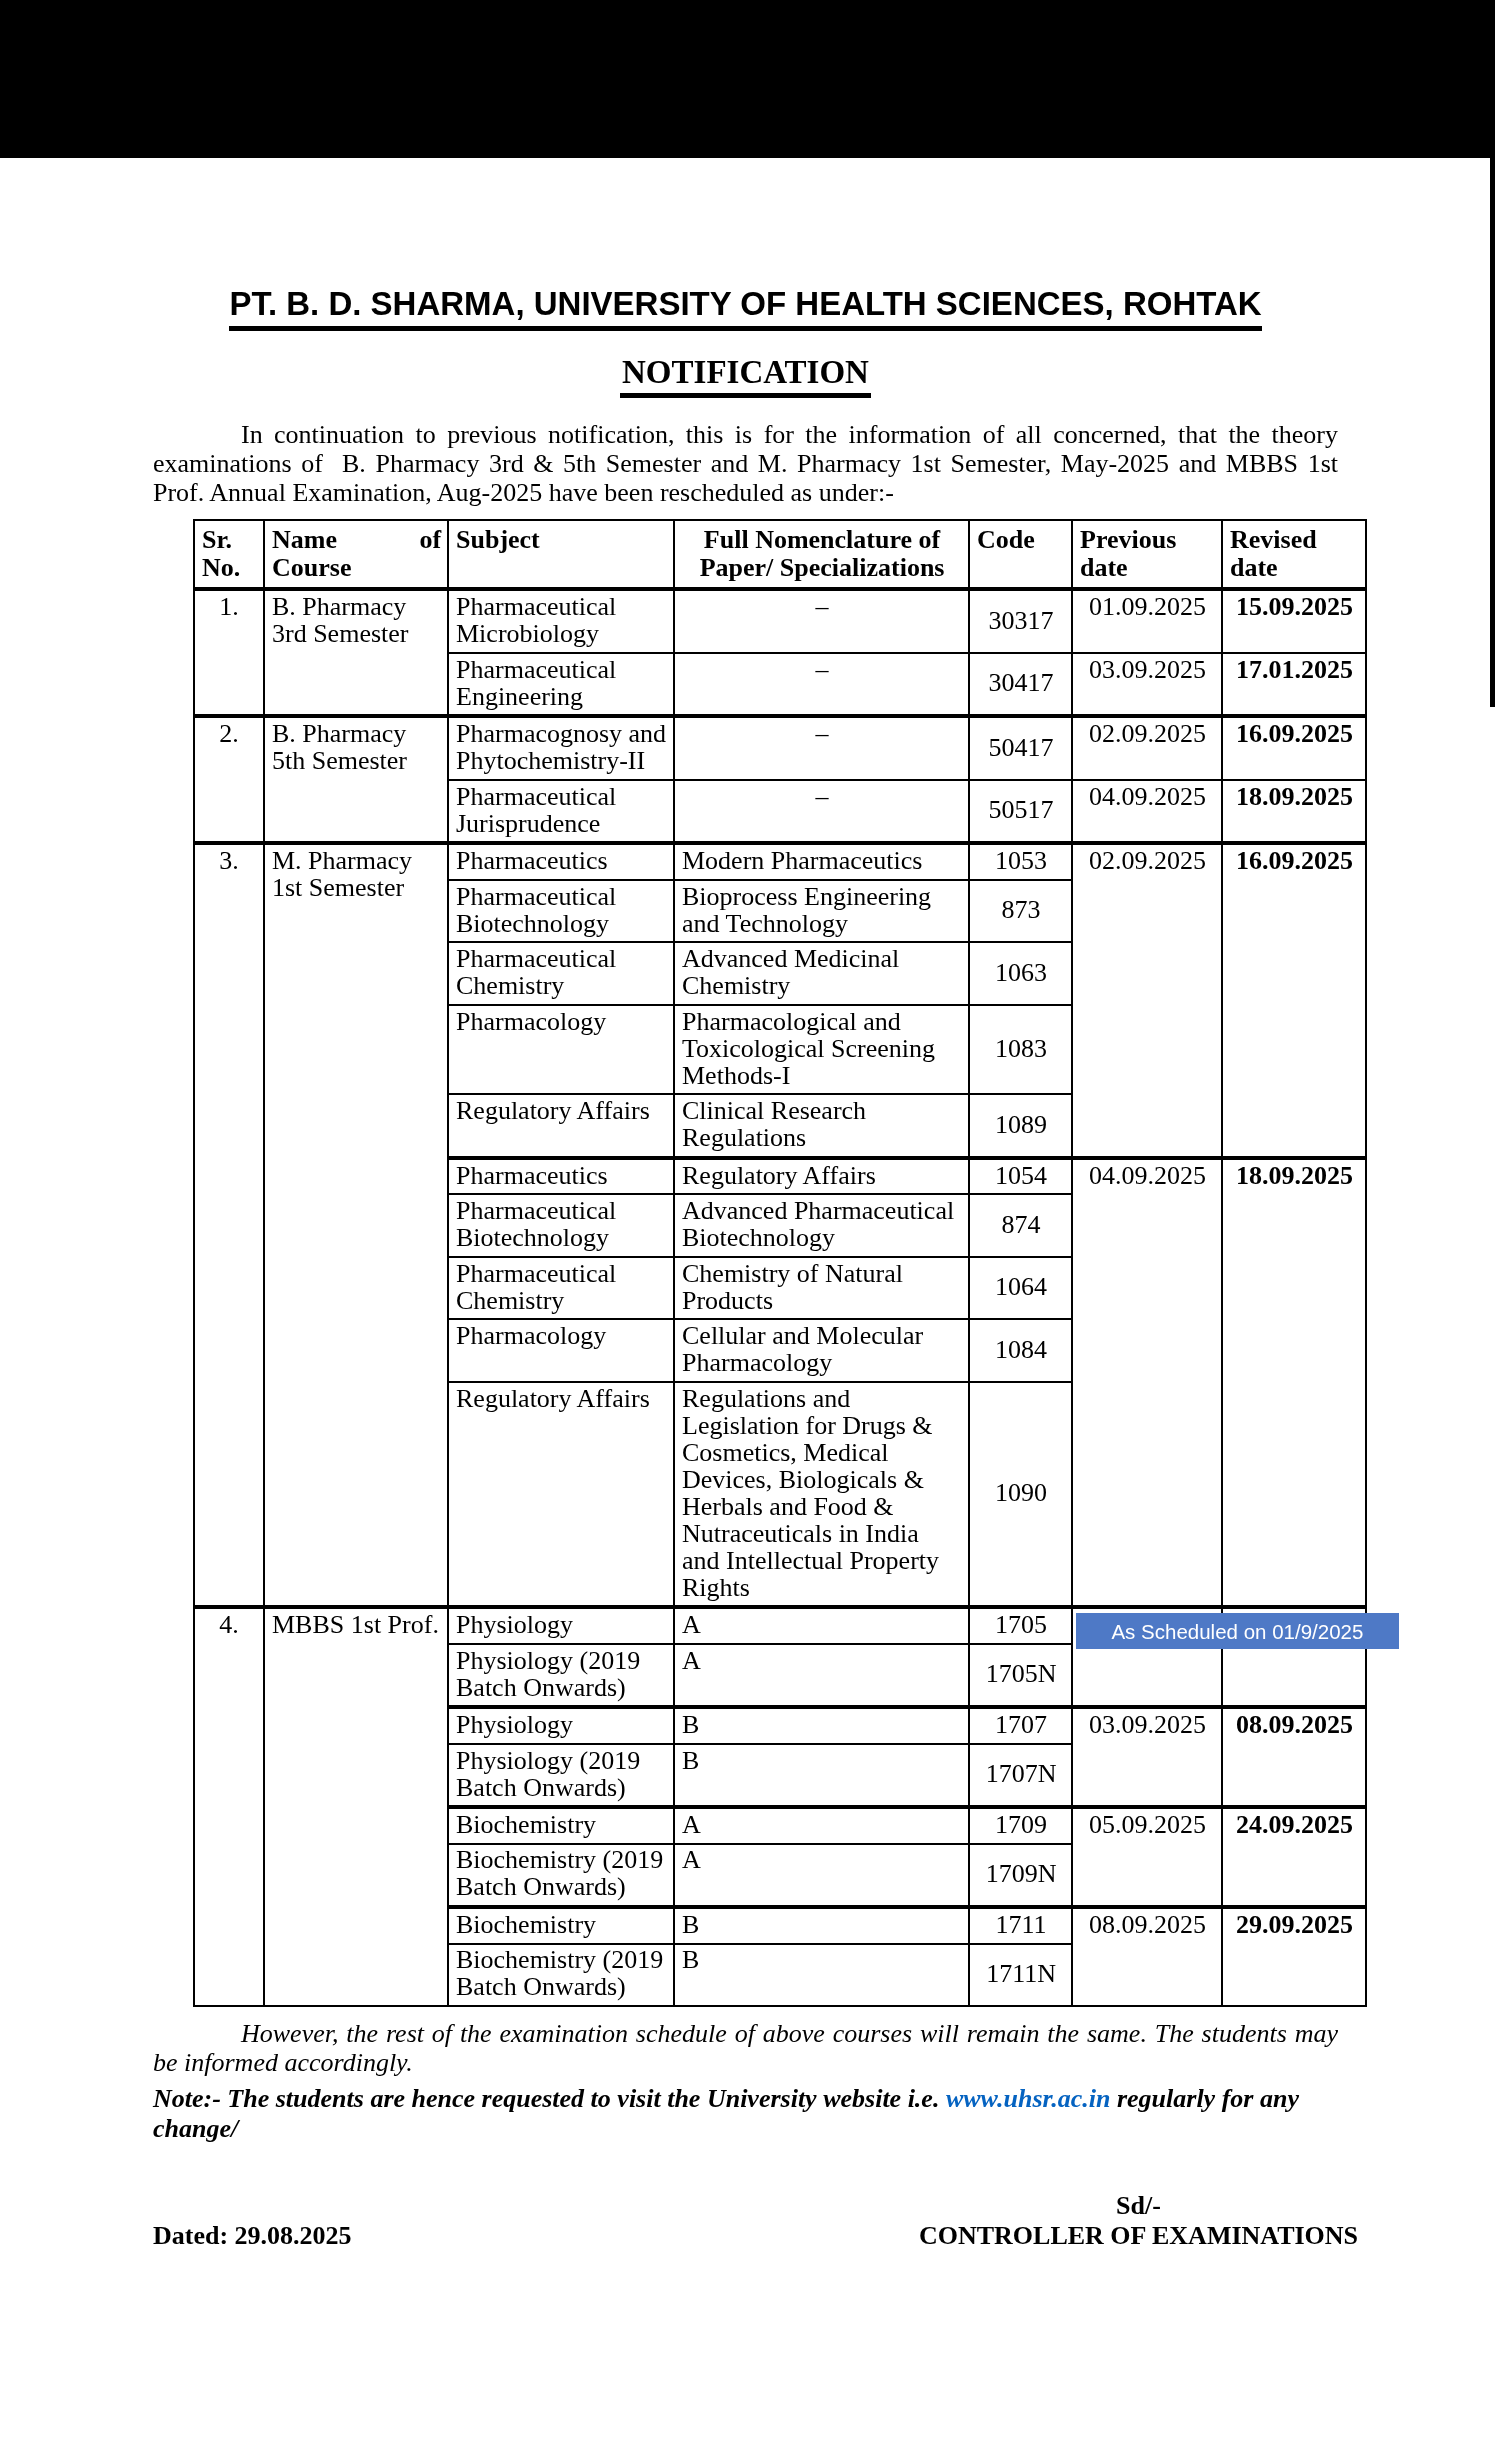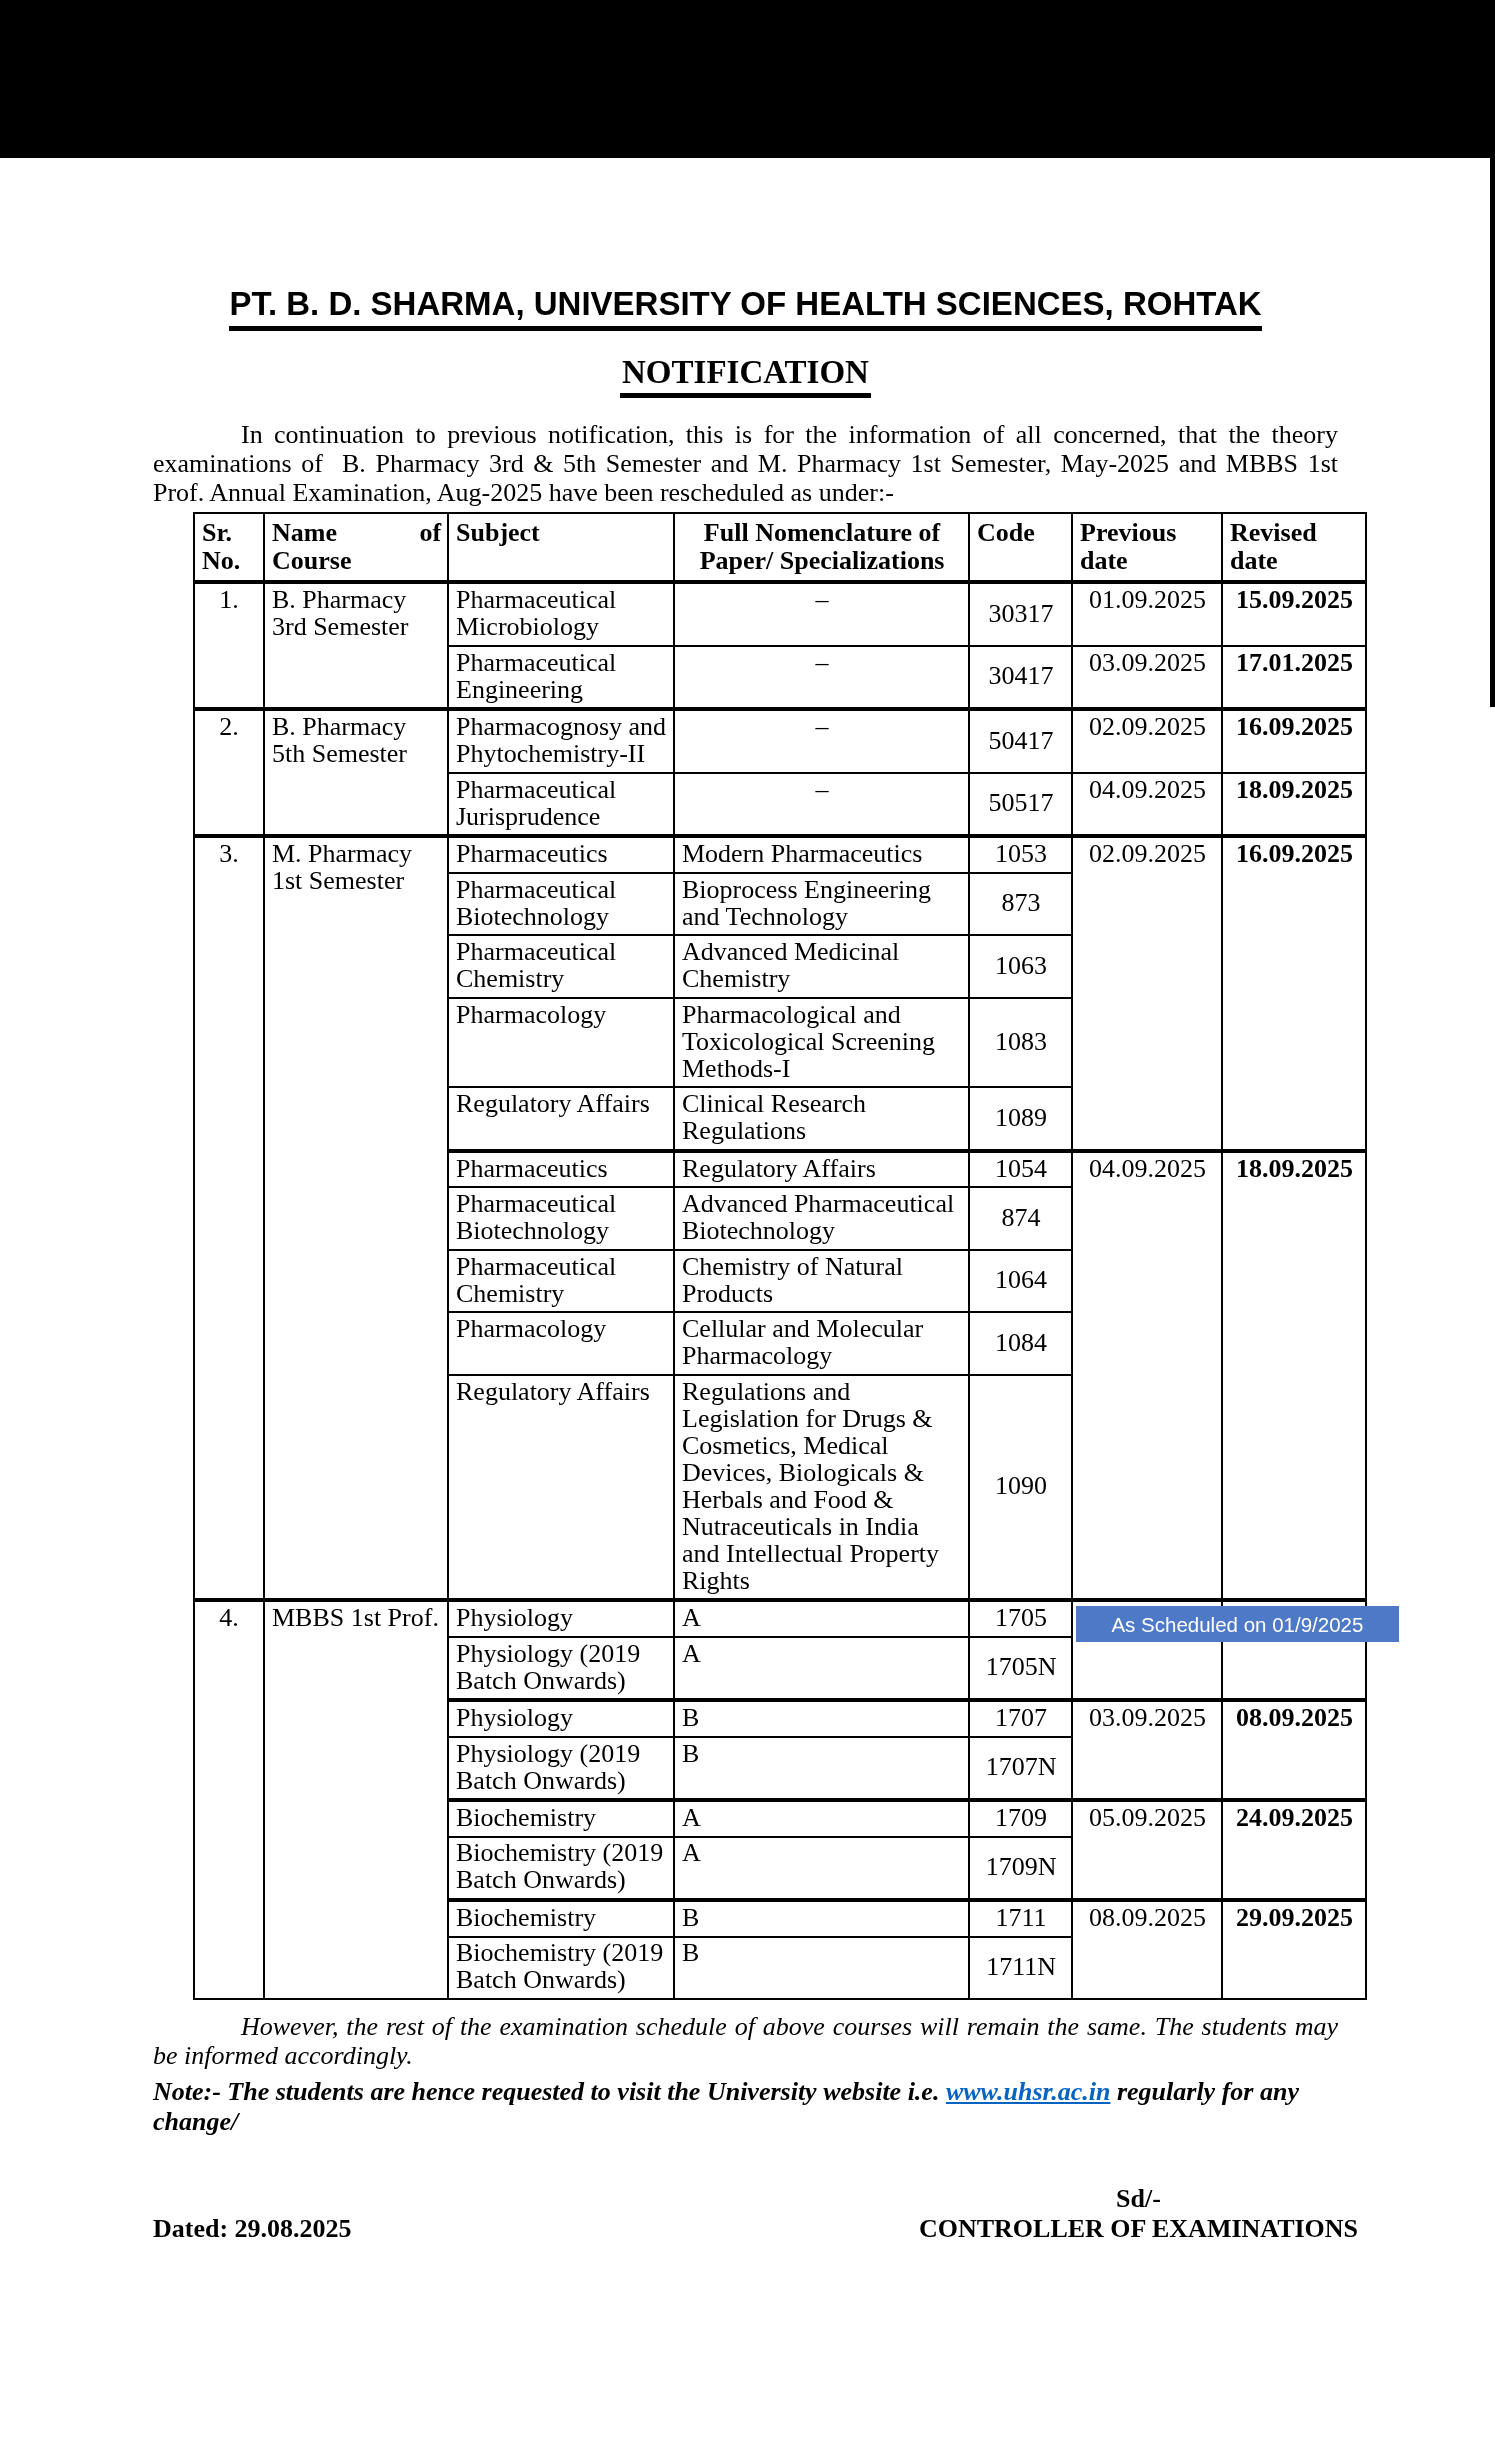--- a/index.html
+++ b/index.html
@@ -15,21 +15,21 @@
     display:inline-block;font-family:"Liberation Sans","DejaVu Sans",sans-serif;
     font-weight:bold;font-size:33px;letter-spacing:0px;
     border-bottom:5.9px solid #000;padding-bottom:3.5px;line-height:1.1;
   }
   .subtitle-wrap{text-align:center;margin-top:23.5px;}
   .subtitle{
     display:inline-block;font-weight:bold;font-size:33px;
     border-bottom:5.3px solid #000;padding:0 2.3px 2.3px 2.3px;line-height:1.1;
   }
   .intro{
-    margin:22px 0 5px 0;font-size:26px;line-height:29px;text-align:justify;
+    margin:22px 0 12px 0;font-size:26px;line-height:29px;text-align:justify;
     text-indent:88px;white-space:pre-wrap;
   }
   table.schedule{
     border-collapse:collapse;table-layout:fixed;width:1171px;
     margin:3.5px 0 0 40px;border:2.3px solid #000;
     font-size:26px;line-height:27px;
   }
   th,td{border:2.3px solid #000;overflow:visible;}
   th{
     font-weight:bold;text-align:left;vertical-align:top;
@@ -55,21 +55,21 @@
     font-size:20.5px;display:flex;align-items:center;justify-content:center;
     white-space:nowrap;
   }
   .closing{
     margin:11.7px 0 0 0;font-size:26px;line-height:29px;text-align:justify;
     text-indent:88px;
     font-style:italic;
   }
   .note{margin:7px 0 0 0;font-size:26px;line-height:30.5px;font-weight:bold;font-style:italic;}
   .note-line2{margin-left:94px;}
-  .note a, .weblink{font-weight:bold;font-style:italic;text-decoration:underline;margin-top:8px;}
+  .note a, .weblink{font-weight:bold;font-style:italic;margin-top:8px;}
   .sig-row{
     display:flex;justify-content:space-between;align-items:flex-end;
     margin-top:46px;font-weight:bold;font-size:26px;line-height:30.5px;
   }
   .sig-right{text-align:center;min-width:446px;margin-right:-23.5px;}
 </style>
 </head>
 <body>
 
 <div class="scan-bar-top"></div>

